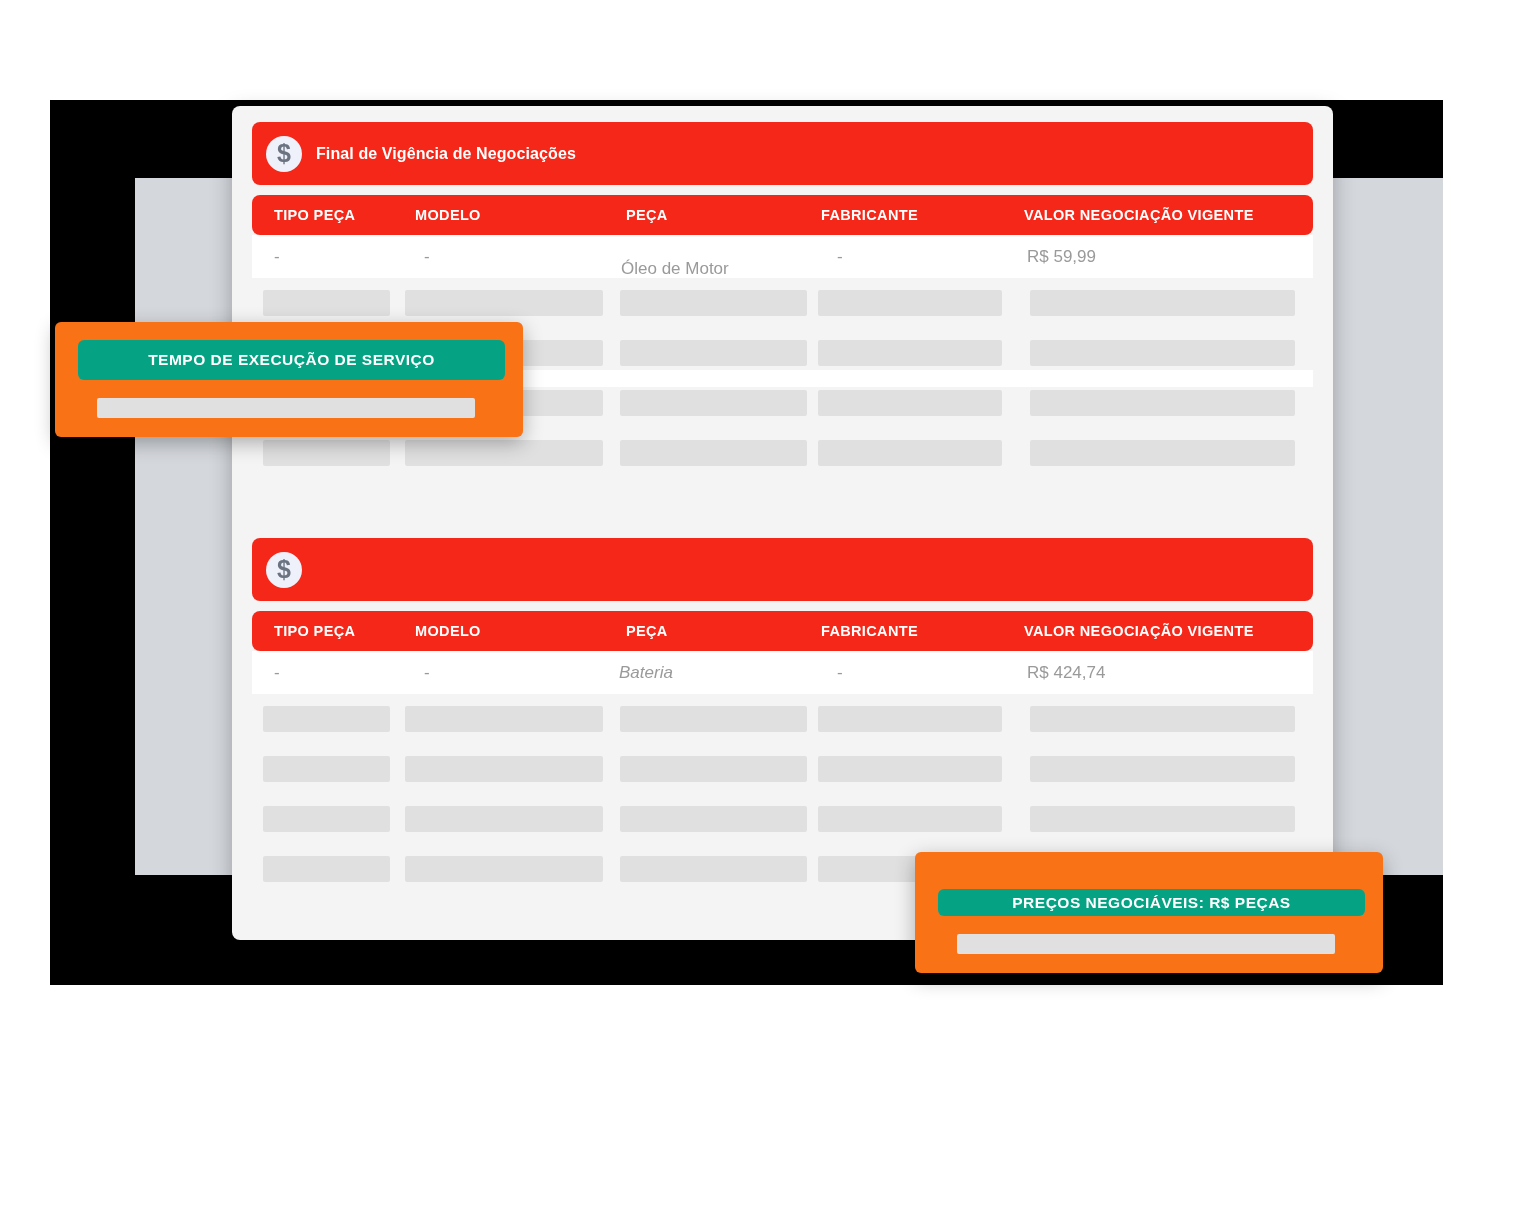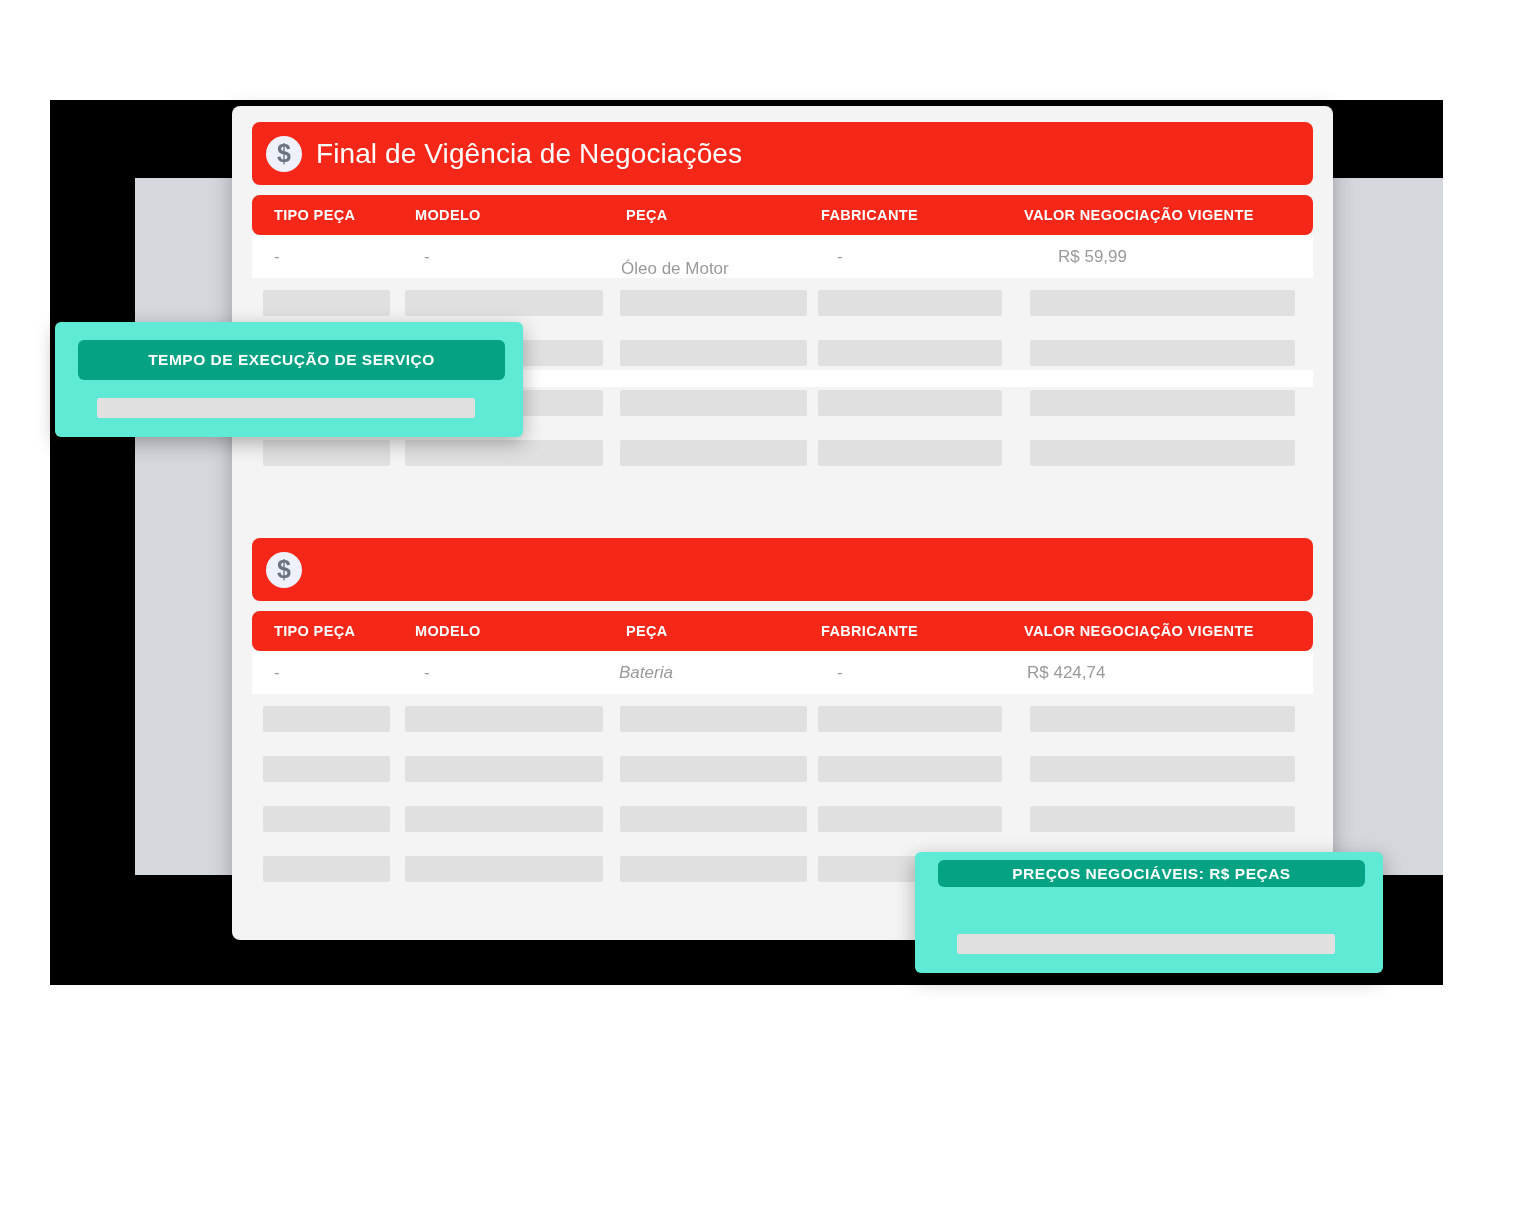--- a/index.html
+++ b/index.html
@@ -22,48 +22,48 @@
   .section-1{top:16px;}
   .section-2{top:432px;}
 
   
   .title-bar{height:63px;background:#f42718;border-radius:8px;
              display:flex;align-items:center;padding-left:14px;box-sizing:border-box;}
   .dollar-badge{width:36px;height:36px;border-radius:50%;background:#eef1fa;
                 display:flex;align-items:center;justify-content:center;flex:0 0 auto;}
   .dollar-badge span{color:#6b7280;font-size:25px;font-weight:bold;line-height:1;
                      font-family:"Liberation Sans",sans-serif;}
-  .title-text{color:#ffffff;font-size:28px;font-weight:normal;margin-left:14px;letter-spacing:.1px;}
+  .title-text{color:#ffffff;font-size:16px;font-weight:bold;margin-left:14px;letter-spacing:.1px;}
 
   
   .tbl{margin-top:10px;}
   .thead{height:40px;background:#f42718;border-radius:8px;position:relative;}
   .thead .th{position:absolute;top:0;height:40px;line-height:40px;color:#fff;
              font-size:14.5px;font-weight:bold;letter-spacing:.35px;white-space:nowrap;}
 
   .row{position:relative;height:43px;}
   .row.data{background:#ffffff;}
   .row .cell{position:absolute;top:0;height:43px;line-height:43px;
              color:#9a9a9a;font-size:17px;white-space:nowrap;}
 
   .skrow{position:relative;height:50px;}
   .sk{position:absolute;top:12px;height:26px;background:#e0e0e0;border-radius:2px;}
 
   .row-sep-white{position:absolute;left:0;width:1061px;height:17px;background:#ffffff;}
 
   
-  .tip{position:absolute;background:#5eead4;border-radius:6px;
+  .tip{position:absolute;background:#f97316;border-radius:6px;
        box-shadow:0 6px 20px rgba(0,0,0,.30);}
   .tip-1{left:55px;top:322px;width:468px;height:115px;}
   .tip-2{left:915px;top:852px;width:468px;height:121px;}
 
   .tip-btn{position:absolute;background:#05a384;border-radius:6px;
            display:flex;align-items:center;justify-content:center;}
   .tip-1 .tip-btn{left:23px;top:18px;width:427px;height:40px;}
-  .tip-2 .tip-btn{left:23px;top:8px;width:427px;height:27px;}
+  .tip-2 .tip-btn{left:23px;top:37px;width:427px;height:27px;}
   .tip-btn span{color:#ffffff;font-size:15.5px;font-weight:bold;letter-spacing:.5px;white-space:nowrap;}
 
   .tip-sk{position:absolute;height:20px;background:#e0e0e0;border-radius:2px;}
   .tip-1 .tip-sk{left:42px;top:76px;width:378px;}
   .tip-2 .tip-sk{left:42px;top:82px;width:378px;}
 </style>
 </head>
 <body>
 
 <div class="stage">
@@ -89,21 +89,21 @@
           <div class="th" style="left:374px;">PEÇA</div>
           <div class="th" style="left:569px;">FABRICANTE</div>
           <div class="th" style="left:772px;">VALOR NEGOCIAÇÃO VIGENTE</div>
         </div>
 
         <div class="row data">
           <div class="cell" style="left:22px;">-</div>
           <div class="cell" style="left:172px;">-</div>
           <div class="cell" style="left:369px;margin-top:12px;">Óleo de Motor</div>
           <div class="cell" style="left:585px;">-</div>
-          <div class="cell" style="left:806px;">R$ 59,99</div>
+          <div class="cell" style="left:775px;">R$ 59,99</div>
         </div>
 
         <div class="skrow">
           <div class="sk" style="left:11px;width:127px;"></div>
           <div class="sk" style="left:153px;width:198px;"></div>
           <div class="sk" style="left:368px;width:187px;"></div>
           <div class="sk" style="left:566px;width:184px;"></div>
           <div class="sk" style="left:778px;width:265px;"></div>
         </div>
 

